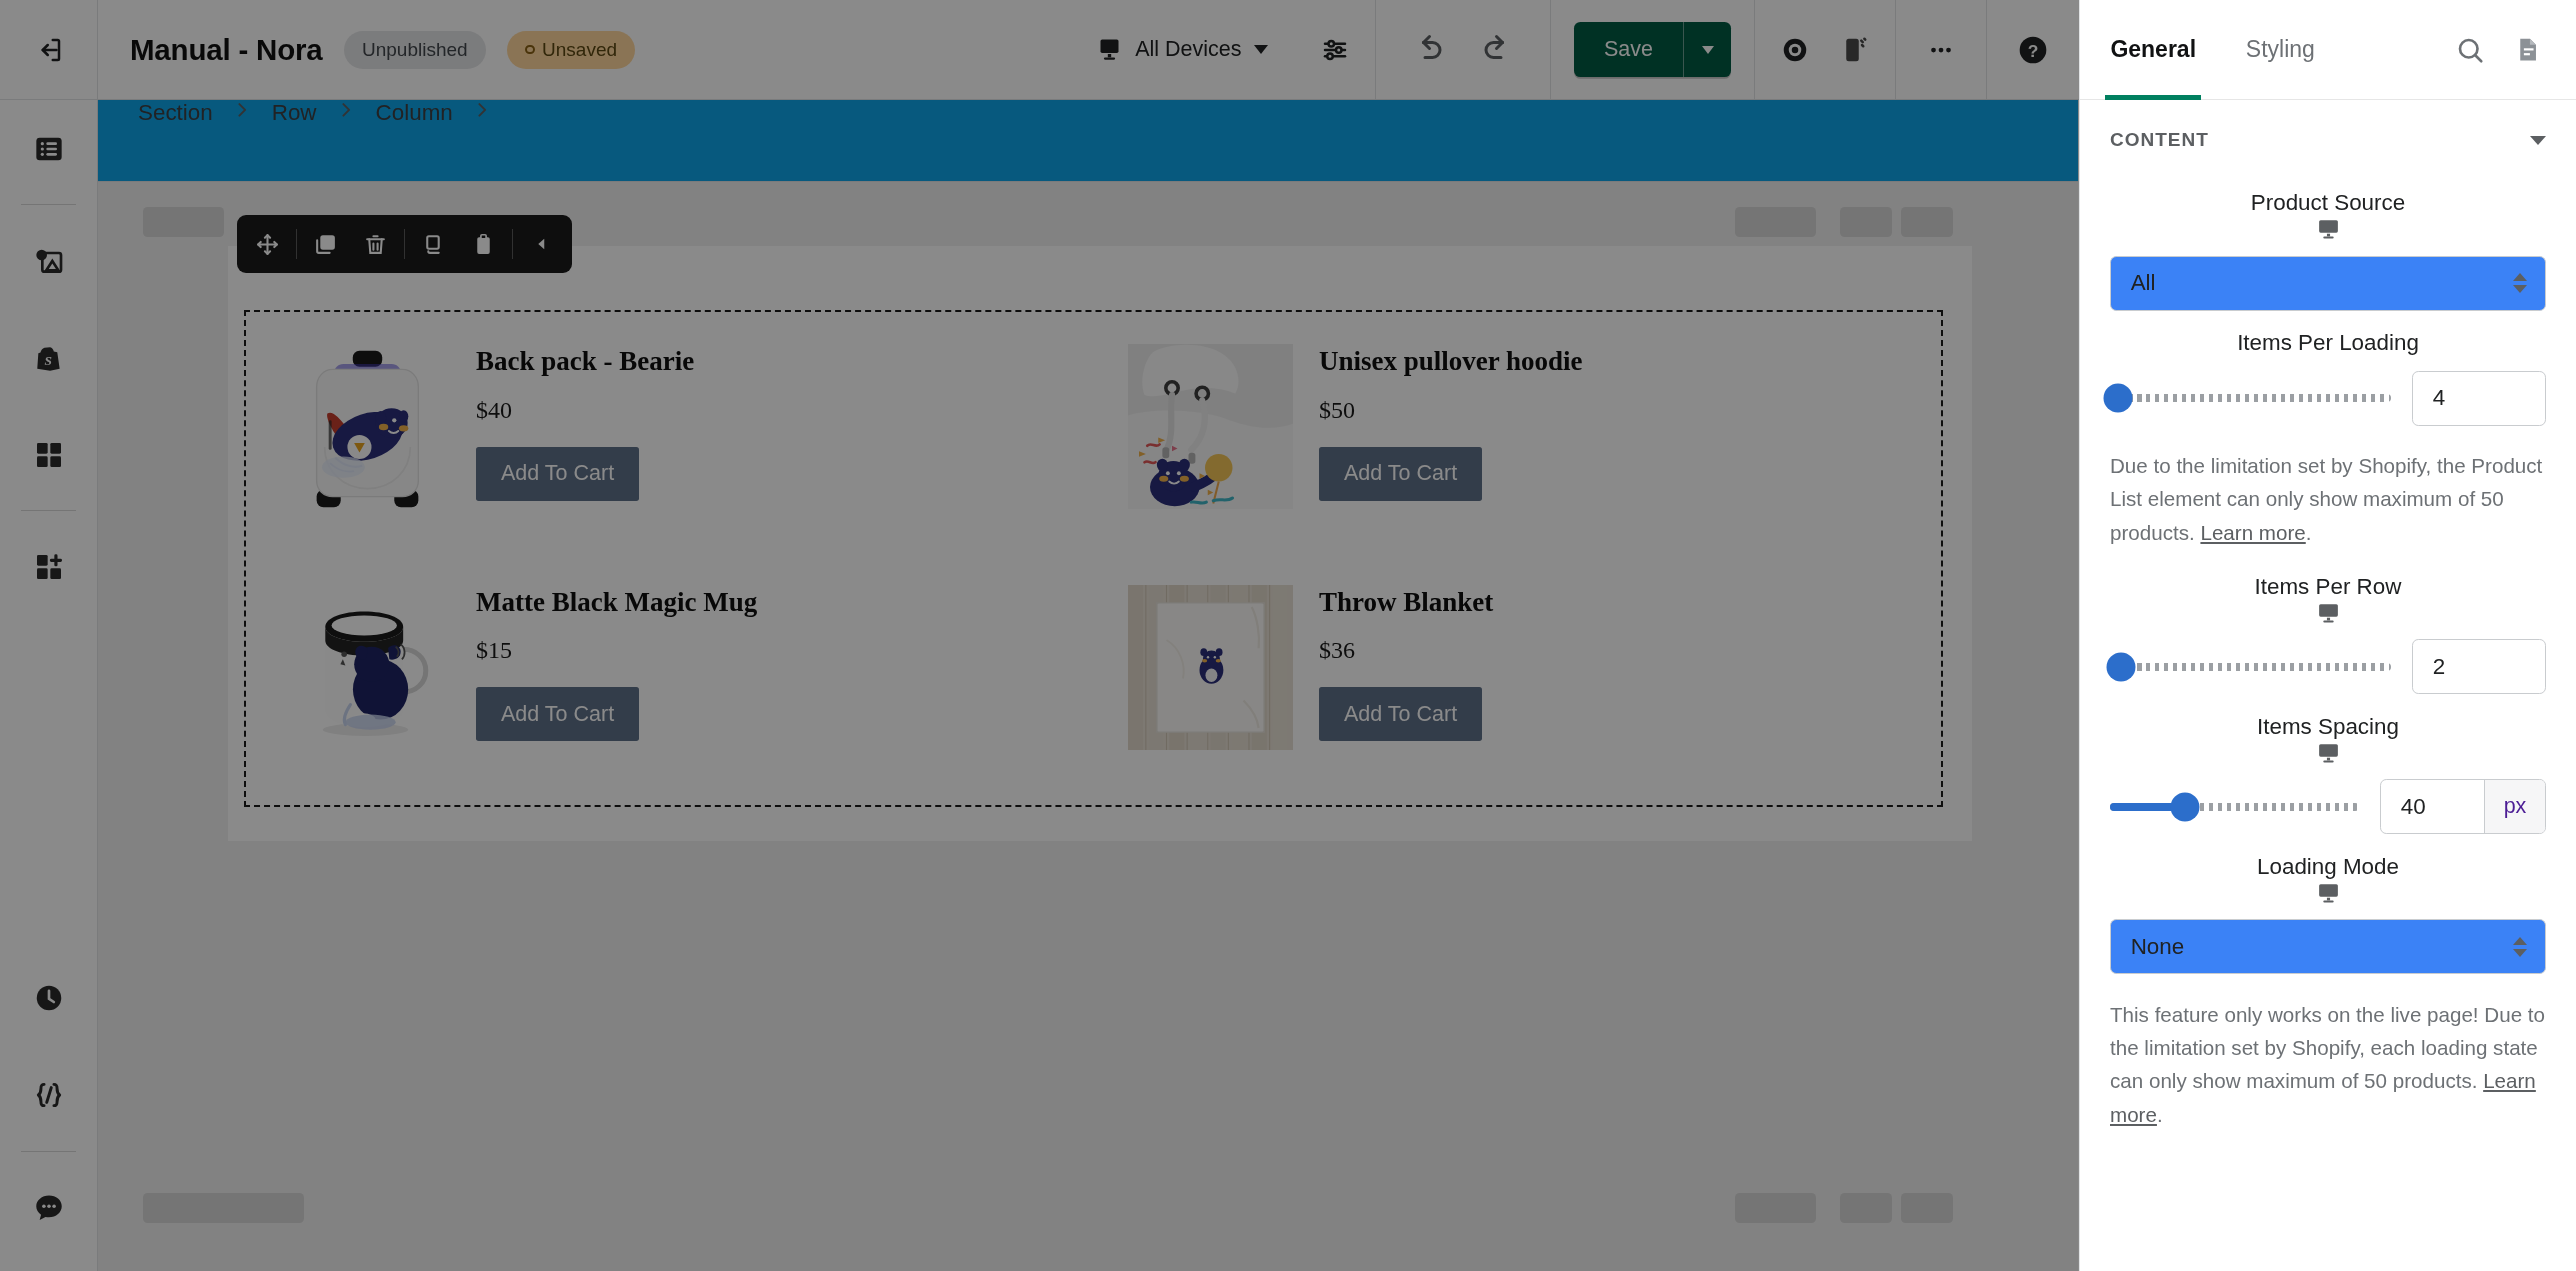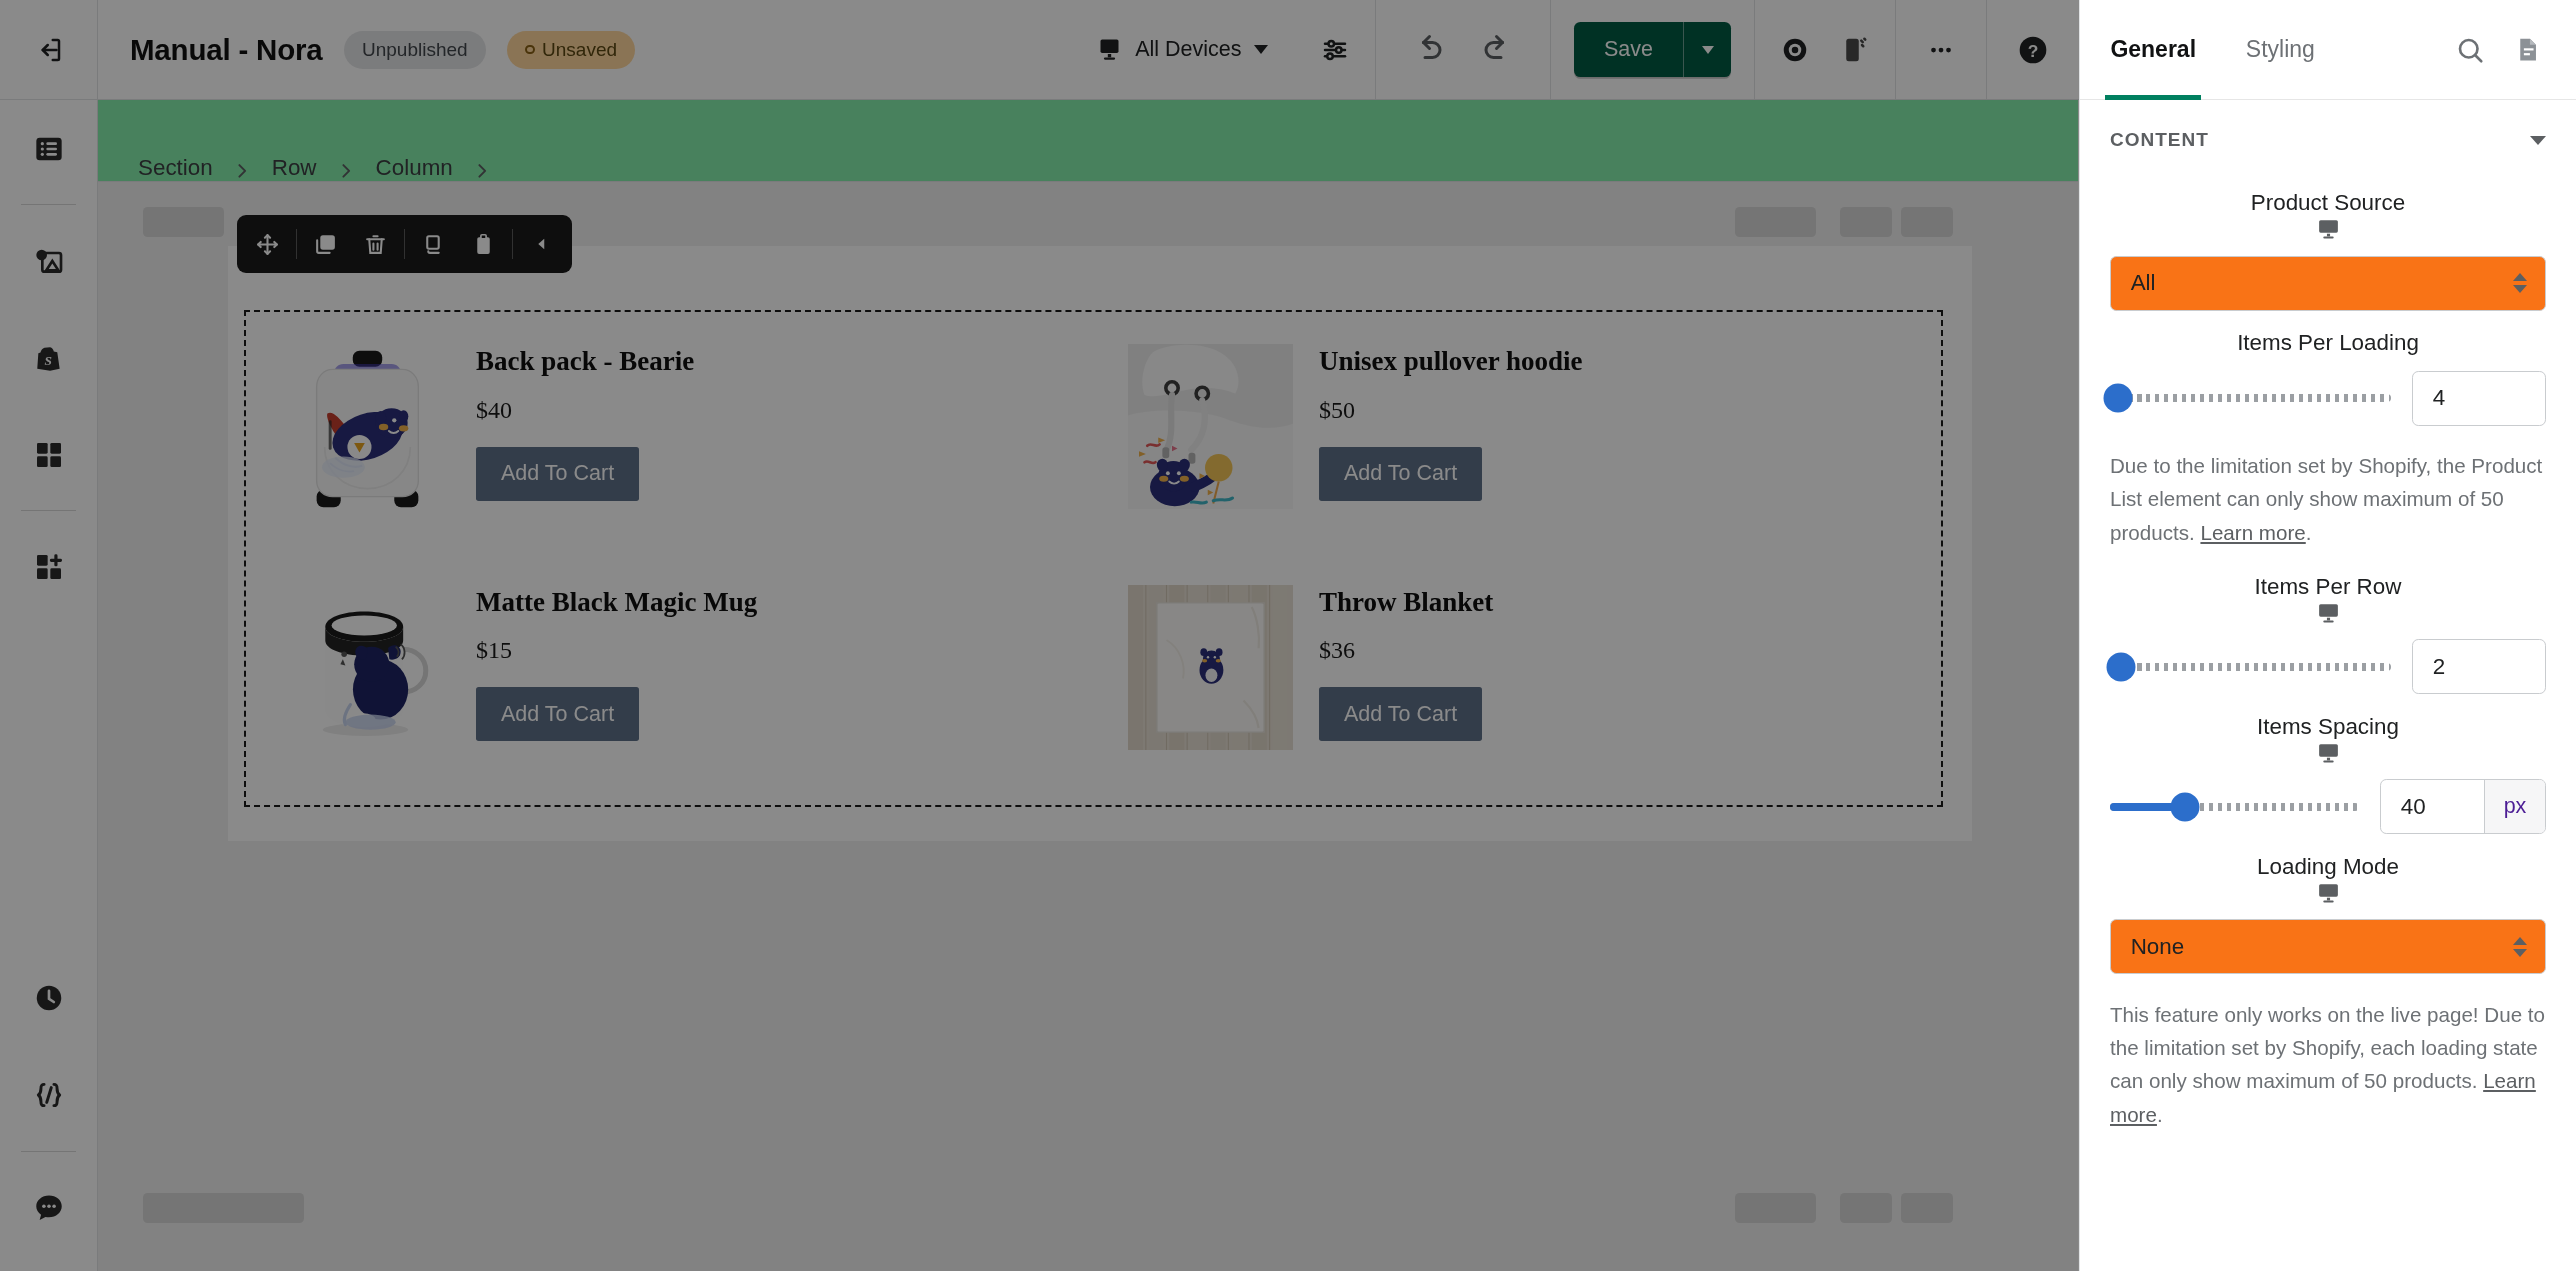--- a/index.html
+++ b/index.html
@@ -126,23 +126,23 @@
     display: flex; align-items: center; justify-content: center;
     cursor: pointer; color: #2c2c2c;
   }
   .rail-divider { width: 55px; height: 0.9px; background: #d8d8d8; margin: 7.2px 0; }
   #rail-spacer { flex: 1 1 auto; }
 
   
   #breadcrumb-bar {
     position: absolute; left: 98px; top: 100px;
     width: 1980px; height: 82px;
-    background: #86efac;
+    background: #0ea5e9;
     border-bottom: 0.9px solid #e1e3e5;
-    display: flex; align-items: flex-end;
+    display: flex; align-items: flex-start;
     padding-left: 31px;
     z-index: 9;
   }
   .crumb {
     font-size: 22.4px; color: #3d4044; cursor: pointer;
     padding: 0 9px; white-space: nowrap;
   }
   .crumb-sep {
     margin: 0 10.7px; color: #5c5f62;
     display: inline-flex; align-items: center;
@@ -277,21 +277,21 @@
   .field-head {
     display: flex; align-items: center; justify-content: space-between;
     margin-bottom: 14.3px; margin-top: 19.7px; flex-direction: column;
   }
   .field-label { font-size: 22.4px; color: #202223; }
   .device-badge { color: #5c5f62; display: inline-flex; }
 
   .select-box {
     width: 100%; height: 55px;
     border: 0.9px solid #c9cccf; border-radius: 6.3px;
-    background: #f97316;
+    background: #3b82f6;
     display: flex; align-items: center; justify-content: space-between;
     padding: 0 18px 0 19.7px; cursor: pointer;
   }
   .select-value { font-size: 22.4px; color: #202223; }
   .stepper-arrows { display: flex; flex-direction: column; gap: 3.6px; }
   .arrow-up {
     width: 0; height: 0; border-left: 7.2px solid transparent;
     border-right: 7.2px solid transparent; border-bottom: 8px solid #5c5f62;
   }
   .arrow-dn {

